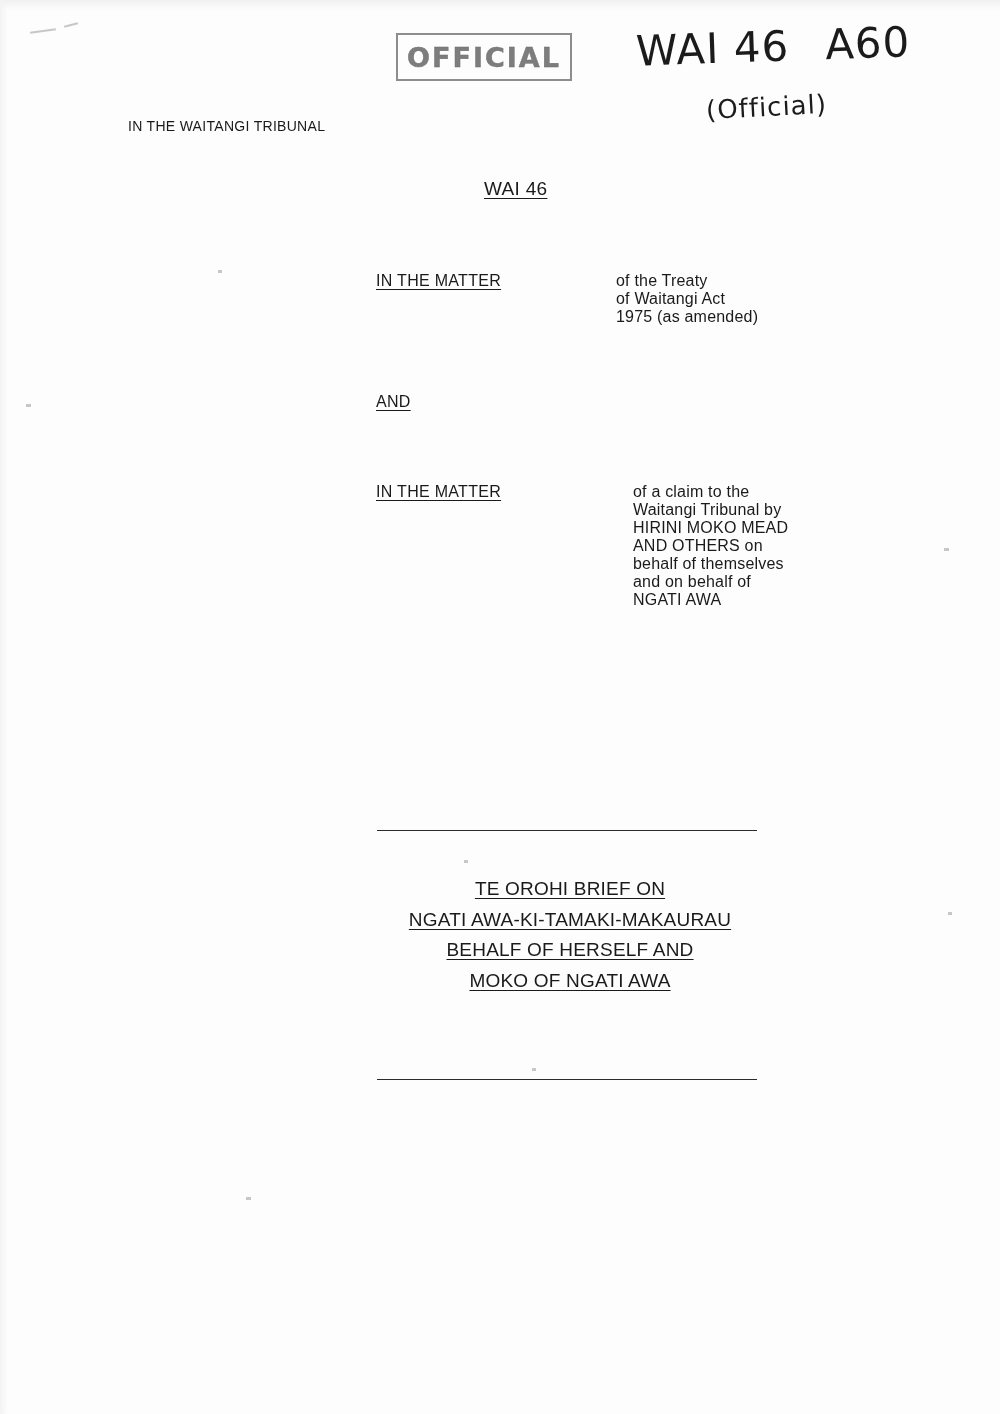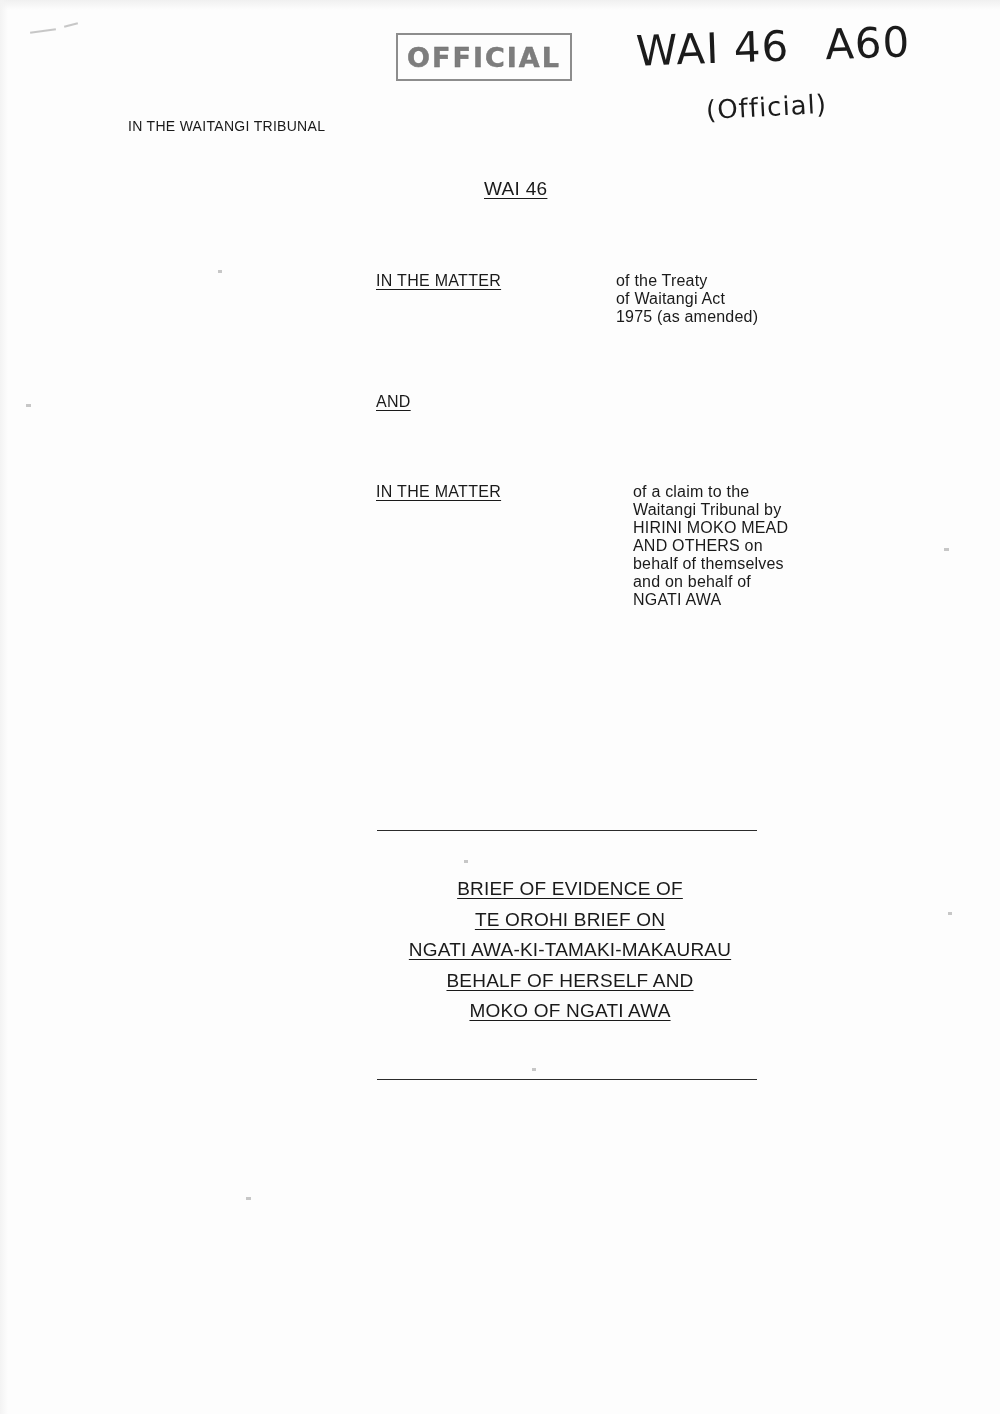--- a/index.html
+++ b/index.html
@@ -192,21 +192,20 @@
     <div class="u">HIRINI MOKO MEAD</div>
     <div><span class="u">AND OTHERS  on</span></div>
     <div>behalf of themselves</div>
     <div>and on behalf of</div>
     <div>NGATI AWA</div>
   </div>
 
   <div class="rule rule-top"></div>
 
   <div class="title-block">
-    <span class="line"><span>BRIEF OF EVIDENCE OF</span></span>
     <span class="line"><span>TE OROHI BRIEF ON</span></span>
     <span class="line"><span>NGATI AWA-KI-TAMAKI-MAKAURAU</span></span>
     <span class="line"><span>BEHALF OF HERSELF AND</span></span>
     <span class="line"><span>MOKO OF NGATI AWA</span></span>
   </div>
 
   <div class="rule rule-bottom"></div>
 
 </div>
 

